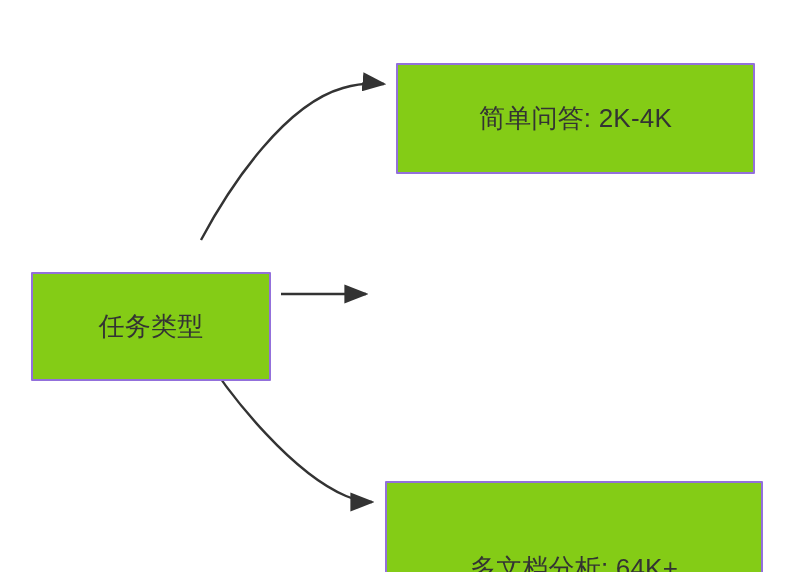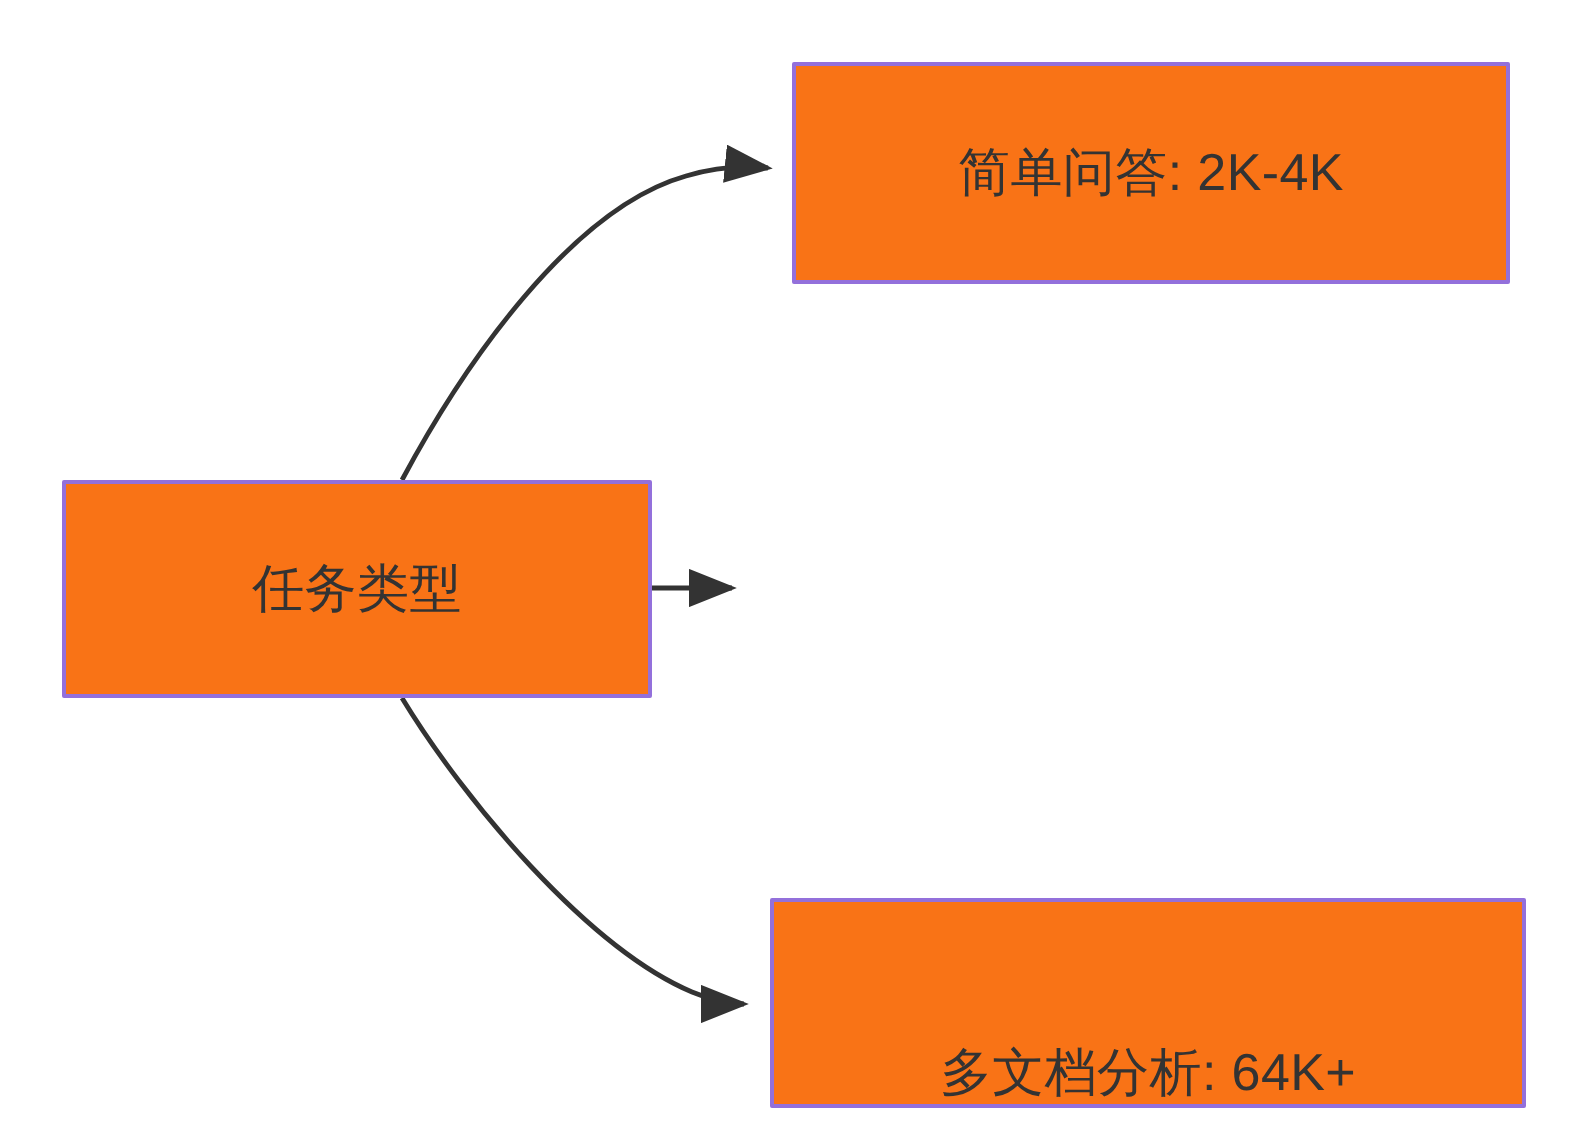--- a/index.html
+++ b/index.html
@@ -22,38 +22,39 @@
   .edges-layer {
     position: absolute;
     left: 0;
     top: 0;
     width: 787px;
     height: 572px;
   }
   .node {
     position: absolute;
     box-sizing: border-box;
-    background: #f97316;
+    background: #84cc16;
     border: 2px solid #9370db;
     border-radius: 1px;
     display: flex;
     align-items: center;
     justify-content: center;
     text-align: center;
+    margin-top: 32px;
   }
   .node-label {
     color: #333333;
     font-size: 26px;
     line-height: 1.2;
     letter-spacing: 0.2px;
     white-space: nowrap;
     font-family: "Liberation Sans", "DejaVu Sans", sans-serif;
   }
   
-  #node-source      { left: 31px;  top: 240px; width: 295px; height: 109px; }
+  #node-source      { left: 31px;  top: 240px; width: 240px; height: 109px; }
   #node-simple-qa   { left: 396px; top: 31px;  width: 359px; height: 111px; }
   #node-doc-summary { left: 379px; top: 240px; width: 392px; height: 108px; }
   #node-multi-doc   { left: 385px; top: 449px; width: 378px; height: 105px; align-items: flex-end; }
 </style>
 </head>
 <body>
 
 <div id="diagram-root">
 
   <svg class="edges-layer" width="787" height="572" viewBox="0 0 787 572" xmlns="http://www.w3.org/2000/svg">

